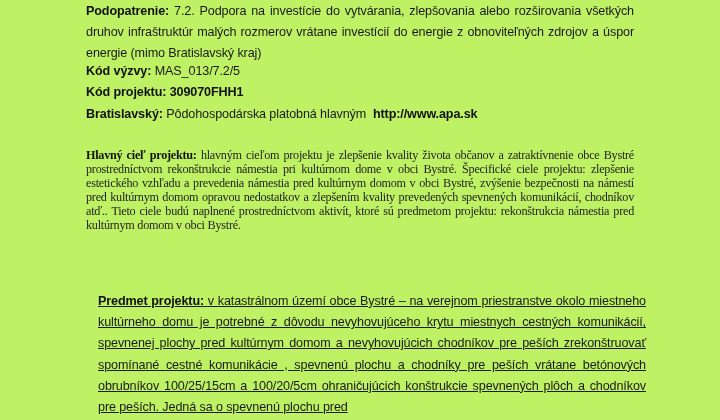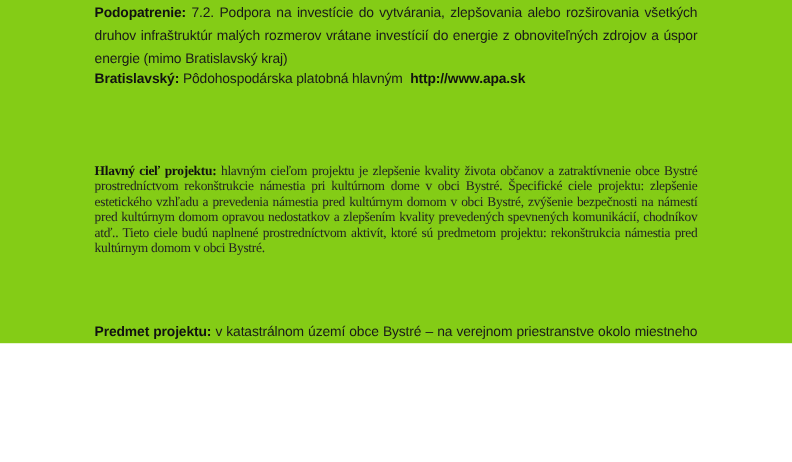--- a/index.html
+++ b/index.html
@@ -16,22 +16,22 @@
     font-family: "Liberation Sans", sans-serif;
     color: #1c1c1c;
     -webkit-font-smoothing: antialiased;
   }
 
   #doc-page {
     position: absolute;
     left: 0;
     top: 0;
     width: 720px;
-    height: 312px;
-    background: #84cc16;
+    height: 420px;
+    background: #bef264;
     overflow: hidden;
   }
 
   #text-column {
     position: absolute;
     left: 86px;
     top: 0px;
     width: 548px;
   }
 
@@ -68,21 +68,21 @@
 
   .val-bold {
     font-weight: bold;
     color: #111111;
   }
 
   
   #block-subsidy  { position: absolute; left: 0;  top: 1px;   width: 548px; }
   #block-codes    { position: absolute; left: 0;  top: 61px;  width: 548px; }
   #block-goal     { position: absolute; left: 0;  top: 148px; width: 548px; }
-  #block-subject  { position: absolute; left: 0;  top: 291px; width: 548px; }
+  #block-subject  { position: absolute; left: 12px;  top: 291px; width: 548px; text-decoration: underline; }
 
   .code-line {
     font-family: "Liberation Sans", sans-serif;
     font-size: 12.6px;
     line-height: 21.3px;
     letter-spacing: -0.12px;
     white-space: nowrap;
     color: #191919;
   }
 
@@ -94,21 +94,23 @@
 <div id="doc-page">
 
   <div id="text-column">
 
     <div id="block-subsidy">
       <p class="para font-calibri"><span class="lbl">Podopatrenie:</span> <span>7.2. Podpora na investície do vytvárania, zlepšovania alebo rozširovania všetkých druhov infraštruktúr malých rozmerov vrátane investícií do energie z obnoviteľných zdrojov a úspor energie (mimo Bratislavský kraj)</span></p>
     </div>
 
     <div id="block-codes">
 
+      <div class="code-line"><span class="lbl">Kód výzvy:</span> <span>MAS_013/7.2/5</span></div>
 
+      <div class="code-line"><span class="lbl">Kód projektu:</span> <span class="val-bold">309070FHH1</span></div>
 
       <div class="code-line"><span class="lbl">Bratislavský:</span> <span>Pôdohospodárska platobná hlavným</span>&nbsp; <span class="val-bold nowrap">http://www.apa.sk</span></div>
 
     </div>
 
     <div id="block-goal">
       <p class="para font-arial"><span class="lbl">Hlavný cieľ projektu:</span> <span>hlavným cieľom projektu je zlepšenie kvality života občanov a zatraktívnenie obce Bystré prostredníctvom rekonštrukcie námestia pri kultúrnom dome v obci Bystré. Špecifické ciele projektu: zlepšenie estetického vzhľadu a prevedenia námestia pred kultúrnym domom v obci Bystré, zvýšenie bezpečnosti na námestí pred kultúrnym domom opravou nedostatkov a zlepšením kvality prevedených spevnených komunikácií, chodníkov atď.. Tieto ciele budú naplnené prostredníctvom aktivít, ktoré sú predmetom projektu: rekonštrukcia námestia pred kultúrnym domom v obci Bystré.</span></p>
     </div>
 
     <div id="block-subject">

